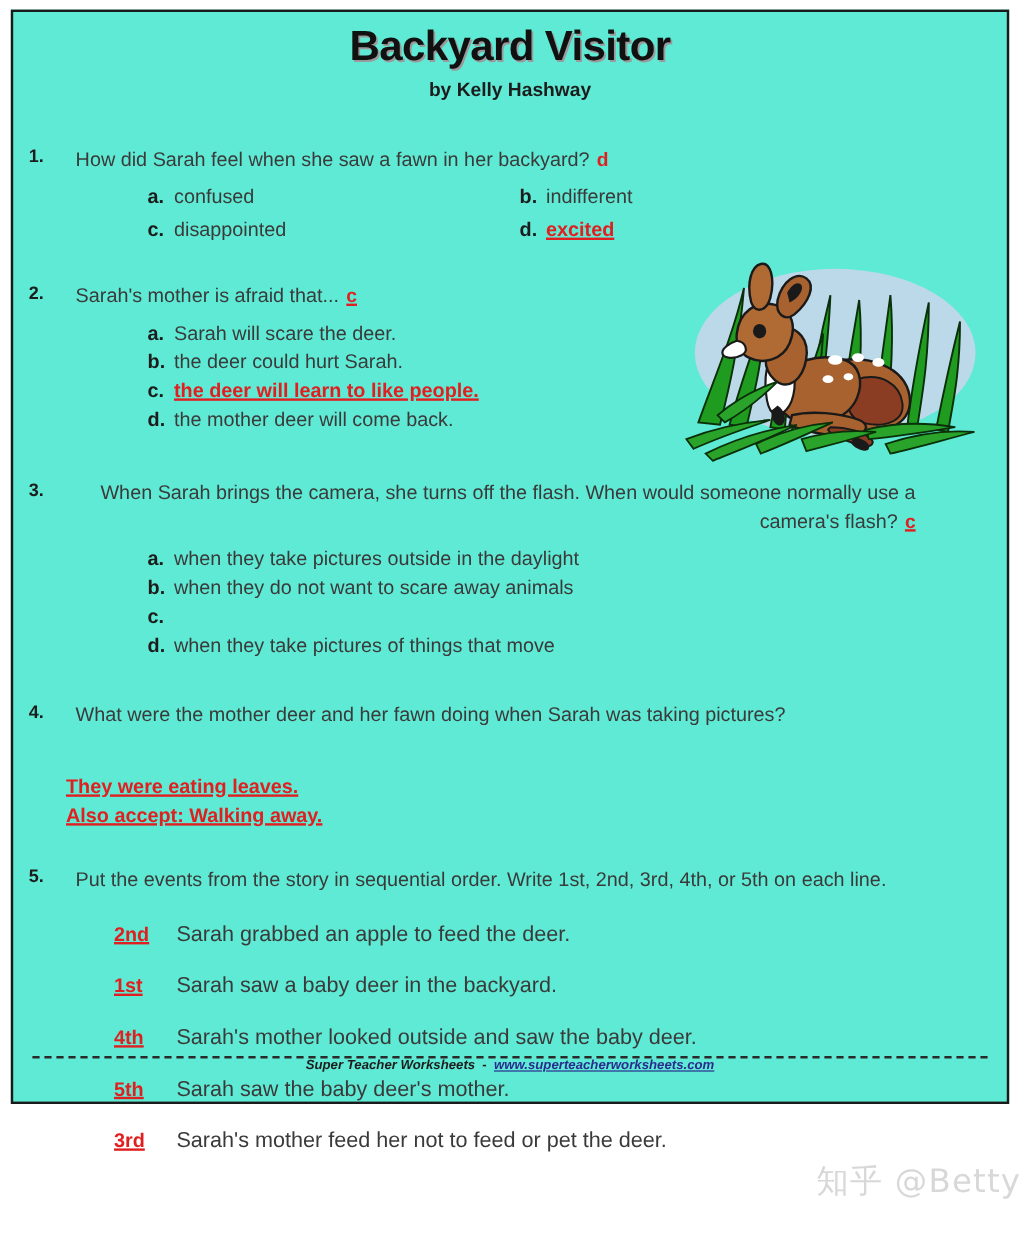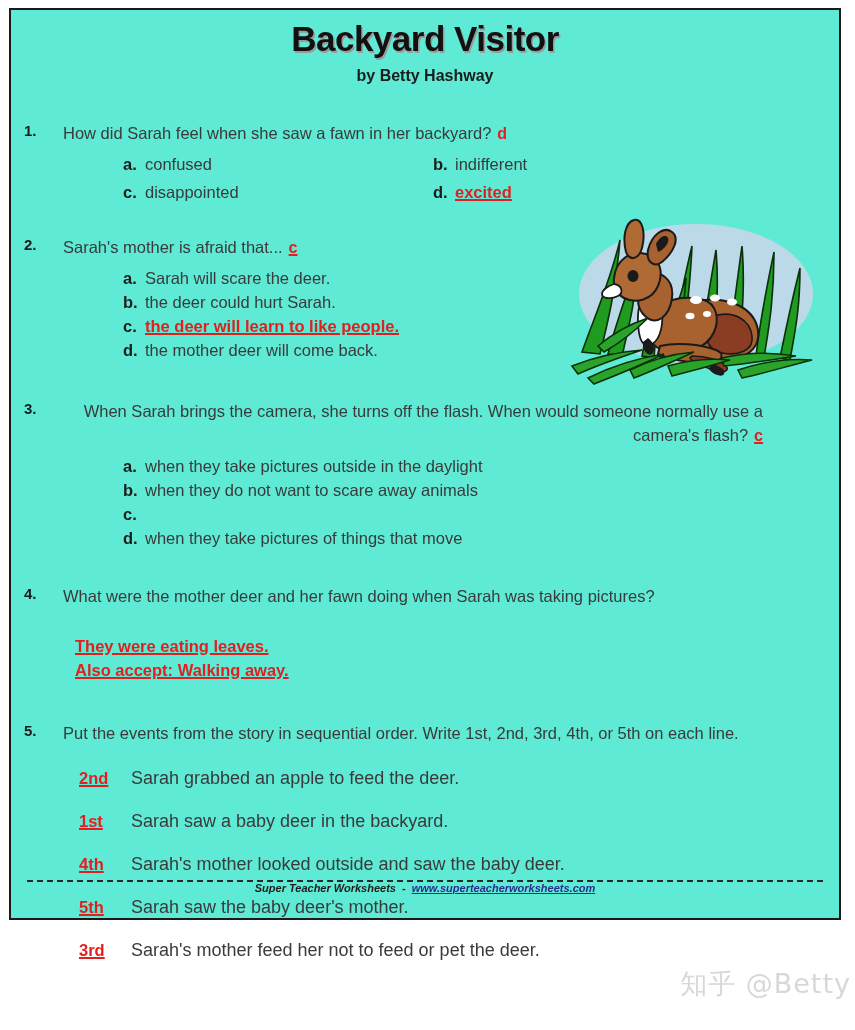--- a/index.html
+++ b/index.html
@@ -113,39 +113,38 @@
   .choice.correct .body {
     color: #e02020;
     font-weight: bold;
     text-decoration: underline;
     text-decoration-thickness: 2px;
   }
   .two-col .choice:first-child { width: 310px; }
 
   
   .fr-answer {
-    padding-left: 64px;
-    margin-top: 28px;
+    padding-left: 44px;
+    margin-top: 38px;
   }
   .fr-line {
     color: #e02020;
     font-weight: bold;
     font-size: 16.5px;
     text-decoration: underline;
     text-decoration-thickness: 2px;
     display: inline-block;
     margin-bottom: 5px;
   }
   .fr-line-wrap { display: block; }
 
   
   .seq-list {
-    padding-left: 32px;
+    padding-left: 84px;
     margin-top: 22px;
-    margin-left: 36px;
   }
   .seq-row {
     display: flex;
     align-items: baseline;
     margin-bottom: 22px;
   }
   .seq-order {
     width: 52px;
     flex: 0 0 52px;
     color: #e02020;
@@ -208,21 +207,21 @@
     white-space: nowrap;
   }
 </style>
 </head>
 <body>
 
 <div id="page-frame">
 
   <div id="header">
     <div id="worksheet-title">Backyard Visitor</div>
-    <div id="worksheet-author">by Betty Hashway</div>
+    <div id="worksheet-author">by Kelly Hashway</div>
   </div>
 
   <div id="deer-illustration">
     <svg viewBox="0 0 258 186" width="258" height="186" xmlns="http://www.w3.org/2000/svg">
 
       <ellipse cx="132" cy="88" rx="117" ry="70" fill="#bcd9ea"></ellipse>
 
       <g fill="#1f9c1f" stroke="#0a2f0a" stroke-width="1.6">
         <path d="M18 146 C30 112 46 76 56 34 C52 82 44 116 36 148 Z"></path>
         <path d="M44 148 C52 116 64 86 74 52 C72 94 64 124 58 150 Z"></path>

